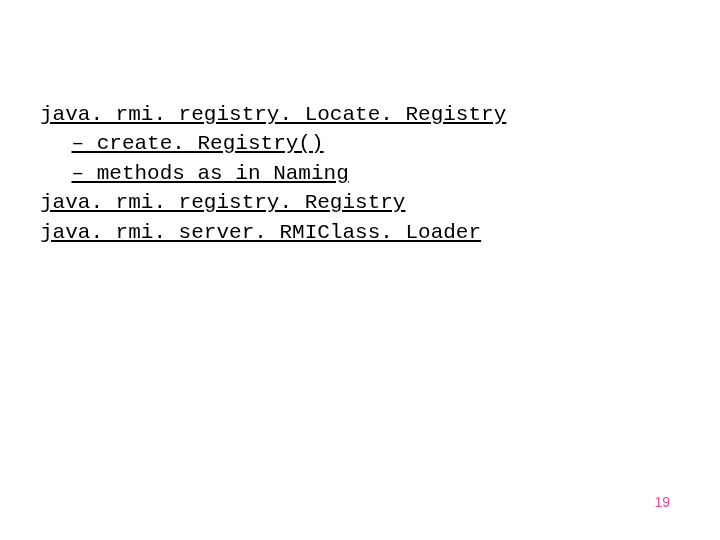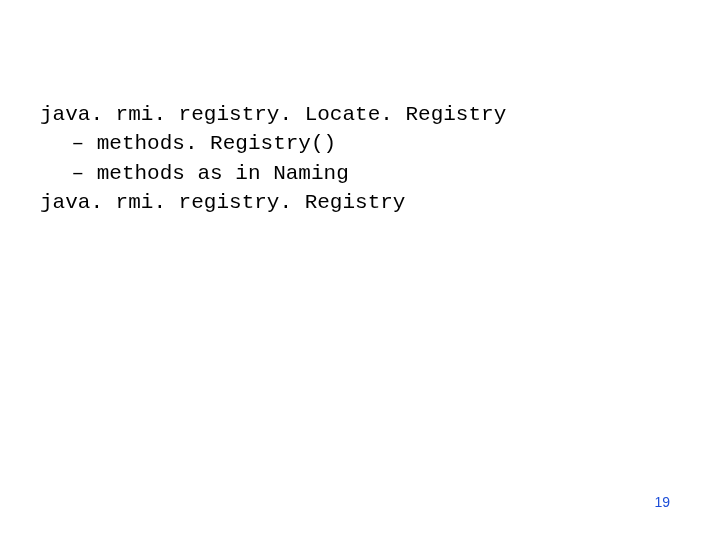--- a/index.html
+++ b/index.html
@@ -15,36 +15,38 @@
       font-size: 21px;
       color: #000;
       position: relative;
       padding: 100px 40px 40px 40px;
     }
     .content {
       line-height: 1.4;
     }
     .line {
       white-space: pre;
+      text-decoration: underline;
     }
     .sub {
       padding-left: 2.5ch;
     }
     .page-number {
       position: absolute;
       bottom: 30px;
       right: 50px;
       font-family: Arial, sans-serif;
       font-size: 14px;
-      color: #1d4ed8;
+      color: #ec4899;
     }
   </style>
 </head>
 <body>
 
 <div class="content">
   <div class="line">java. rmi. registry. Locate. Registry</div>
-  <div class="line sub">– methods. Registry()</div>
+  <div class="line sub">– create. Registry()</div>
   <div class="line sub">– methods as in Naming</div>
   <div class="line">java. rmi. registry. Registry</div>
+  <div class="line">java. rmi. server. RMIClass. Loader</div>
 </div>
 
 <div class="page-number">19</div>
 
 </body></html>

